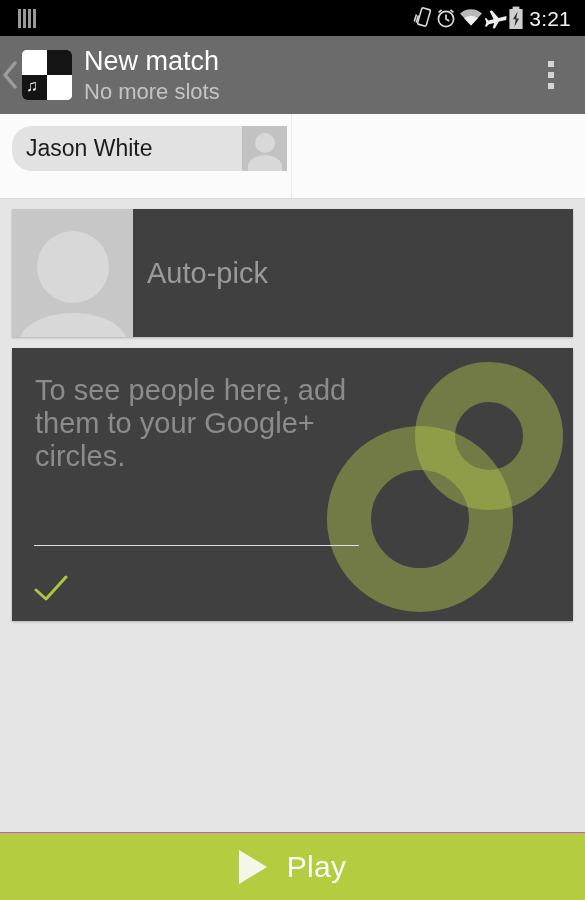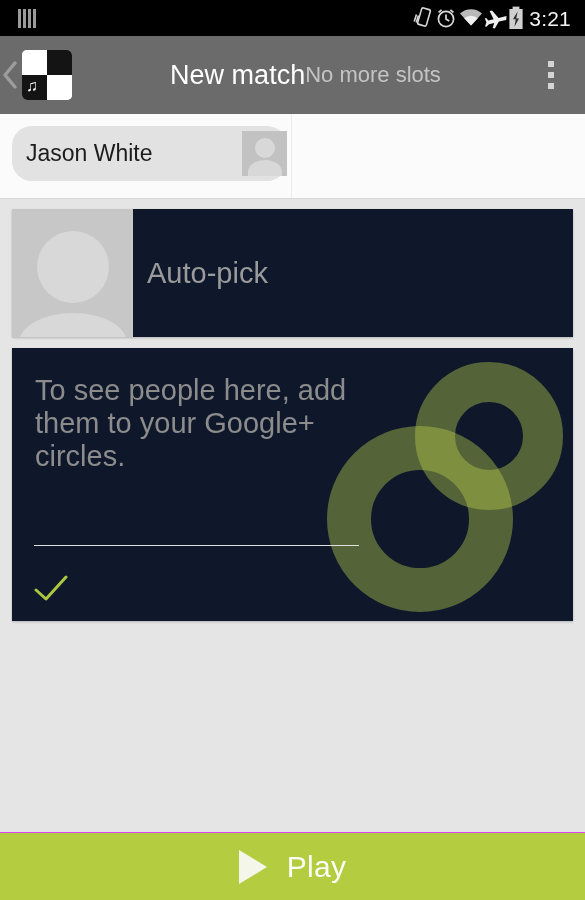--- a/index.html
+++ b/index.html
@@ -92,21 +92,21 @@
     position: absolute;
     left: 4px; top: 28px;
     color: #ffffff;
     font-size: 16px;
     line-height: 16px;
   }
 
   .ab-titles {
     margin-left: 12px;
     display: flex;
-    flex-direction: row;
+    flex-direction: column;
     justify-content: center;
     line-height: 1;
     flex: 1 1 auto;
     min-width: 0;
   }
   .ab-title {
     color: #ffffff;
     font-size: 27px;
     line-height: 31px;
     white-space: nowrap;
@@ -148,21 +148,21 @@
   .chips-panel .halfline {
     position: absolute;
     left: 291px; top: 0; bottom: 0;
     width: 1px;
     background: #ececec;
   }
   .chip {
     position: absolute;
     left: 12px; top: 126px;
     width: 275px;
-    height: 55px;
+    height: 45px;
     background: #e2e2e2;
     display: flex;
     align-items: center;
     border-radius: 20px;
   }
   .chip-name {
     flex: 1 1 auto;
     padding-left: 14px;
     font-size: 23px;
     color: #1c1c1c;
@@ -186,21 +186,21 @@
     position: absolute;
     border-radius: 50% 50% 0 0;
     background: #d8d8d8;
   }
   .chip-avatar .av-head { width: 20px; height: 20px; left: 12.5px; top: 7px; }
   .chip-avatar .av-body { width: 34px; height: 24px; left: 5.5px; top: 29px; }
 
   
   .card {
     position: absolute;
-    background: #0f172a;
+    background: #404040;
     box-shadow: 0 1px 2px rgba(0,0,0,0.22);
   }
   .card-autopick {
     left: 12px;
     top: 209px;
     width: 561px;
     height: 128px;
     display: flex;
     align-items: stretch;
   }

